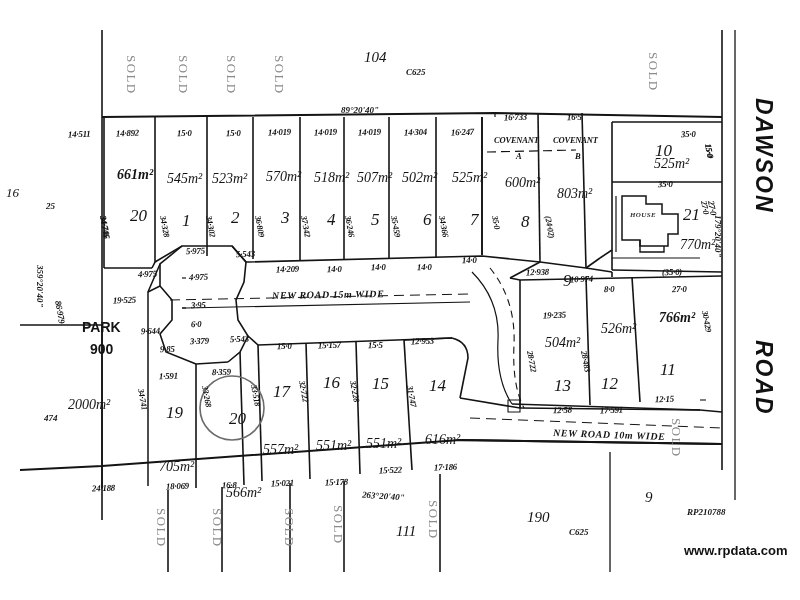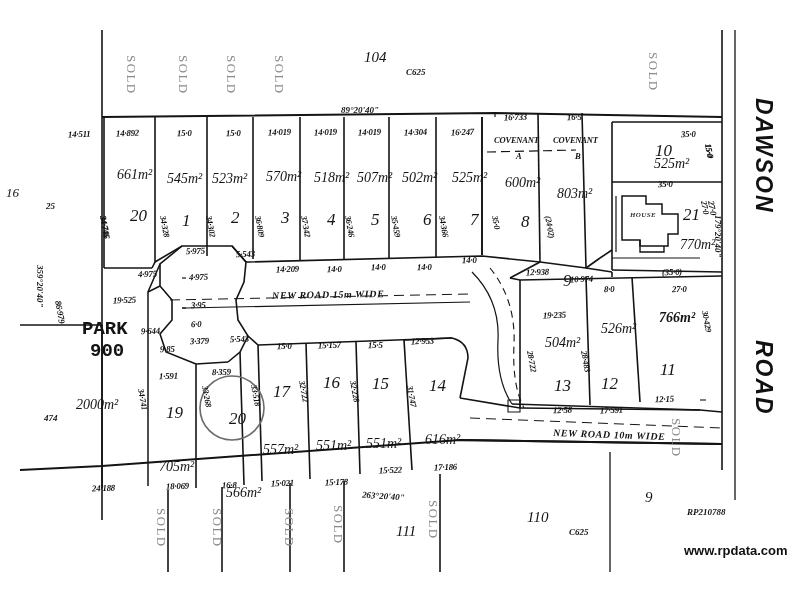--- a/index.html
+++ b/index.html
@@ -11,21 +11,21 @@
        color:#141414;line-height:1;}
   .lotno{font-weight:400;font-style:italic;font-size:17px;}
   .area{font-style:italic;font-size:14px;}
   .dim{font-style:italic;font-weight:700;font-size:9px;letter-spacing:-.3px;}
   .dim2{font-style:italic;font-weight:700;font-size:8.5px;letter-spacing:-.3px;}
   .sold{font-family:"Liberation Serif",serif;font-size:13px;letter-spacing:1.4px;
         color:#8b8b8b;font-weight:400;}
   .parcel{font-style:italic;font-size:15px;}
   .parcelsub{font-style:italic;font-weight:700;font-size:9px;padding-left:40px;}
   .cov{font-style:italic;font-weight:700;font-size:8.5px;letter-spacing:-.2px;}
-  .park{font-family:Liberation Mono, monospace;font-weight:700;font-size:19px;}
+  .park{font-family:Liberation Sans, sans-serif;font-weight:700;font-size:14px;}
   .road{font-style:italic;font-weight:700;font-size:10px;letter-spacing:.6px;}
   .bearing{font-style:italic;font-weight:700;font-size:9px;}
   .dawson{font-family:"Liberation Sans",sans-serif;font-weight:700;font-style:italic;
           font-size:23px;letter-spacing:2px;color:#111;}
   .house{font-style:italic;font-weight:700;font-size:7px;letter-spacing:.4px;color:#333;}
   .wm{font-family:"Liberation Sans",sans-serif;font-weight:700;font-size:13px;color:#111;}
   .r90{transform-origin:0 0;}
 </style>
 </head>
 <body>
@@ -154,39 +154,39 @@
       <div class="lbl sold" style="left: 660px; top: 52px; transform: rotate(90deg); transform-origin: 0px 0px;">SOLD</div>
       <div class="lbl sold" style="left: 168px; top: 508px; transform: rotate(90deg); transform-origin: 0px 0px;">SOLD</div>
       <div class="lbl sold" style="left: 224px; top: 508px; transform: rotate(90deg); transform-origin: 0px 0px;">SOLD</div>
       <div class="lbl sold" style="left: 296px; top: 508px; transform: rotate(90deg); transform-origin: 0px 0px;">SOLD</div>
       <div class="lbl sold" style="left: 345px; top: 505px; transform: rotate(90deg); transform-origin: 0px 0px;">SOLD</div>
       <div class="lbl sold" style="left: 440px; top: 500px; transform: rotate(90deg); transform-origin: 0px 0px;">SOLD</div>
       <div class="lbl sold" style="left: 683px; top: 418px; transform: rotate(90deg); transform-origin: 0px 0px;">SOLD</div>
       <div class="lbl parcel" style="left: 364px; top: 50px;">104</div>
       <div class="lbl parcelsub" style="left: 366px; top: 68px;">C625</div>
       <div class="lbl parcel" style="left: 396px; top: 524px;">111</div>
-      <div class="lbl parcel" style="left: 527px; top: 510px;">110</div>
+      <div class="lbl parcel" style="left: 527px; top: 510px;">190</div>
       <div class="lbl parcelsub" style="left: 529px; top: 528px;">C625</div>
       <div class="lbl parcel" style="left: 645px; top: 490px;">9</div>
       <div class="lbl parcelsub" style="left: 647px; top: 508px;">RP210788</div>
       <div class="lbl park" style="left: 82px; top: 320px;">PARK</div>
       <div class="lbl park" style="left: 90px; top: 342px;">900</div>
-      <div class="lbl area" style="left: 76px; top: 398px;">2000m²</div>
+      <div class="lbl area" style="left: 68px; top: 398px;">2000m²</div>
       <div class="lbl road" style="left: 272px; top: 290px; transform: rotate(-1deg);">NEW ROAD 15m WIDE</div>
       <div class="lbl road" style="left: 553px; top: 430px; transform: rotate(2deg);">NEW ROAD 10m WIDE</div>
       <div class="lbl cov" style="left: 494px; top: 136px;">COVENANT</div>
       <div class="lbl cov" style="left: 516px; top: 152px;">A</div>
       <div class="lbl cov" style="left: 553px; top: 136px;">COVENANT</div>
       <div class="lbl cov" style="left: 575px; top: 152px;">B</div>
       <div class="lbl bearing" style="left: 341px; top: 106px;">89°20'40"</div>
       <div class="lbl bearing" style="left: 362px; top: 492px; transform: rotate(4deg);">263°20'40"</div>
       <div class="lbl bearing" style="left: 722px; top: 215px; transform: rotate(90deg); transform-origin: 0px 0px;">179°20'40"</div>
       <div class="lbl bearing" style="left: 44px; top: 265px; transform: rotate(90deg); transform-origin: 0px 0px;">359°20'40"</div>
       <div class="lbl lotno" style="left: 130px; top: 207px;">20</div>
-      <div class="lbl area" style="left: 117px; top: 168px;">661m²</div>
+      <div class="lbl area" style="left: 117px; top: 168px; font-weight: bold;">661m²</div>
       <div class="lbl lotno" style="left: 182px; top: 212px;">1</div>
       <div class="lbl area" style="left: 167px; top: 172px;">545m²</div>
       <div class="lbl lotno" style="left: 231px; top: 209px;">2</div>
       <div class="lbl area" style="left: 212px; top: 172px;">523m²</div>
       <div class="lbl lotno" style="left: 281px; top: 209px;">3</div>
       <div class="lbl area" style="left: 266px; top: 170px;">570m²</div>
       <div class="lbl lotno" style="left: 327px; top: 211px;">4</div>
       <div class="lbl area" style="left: 314px; top: 171px;">518m²</div>
       <div class="lbl lotno" style="left: 371px; top: 211px;">5</div>
       <div class="lbl area" style="left: 357px; top: 171px;">507m²</div>

